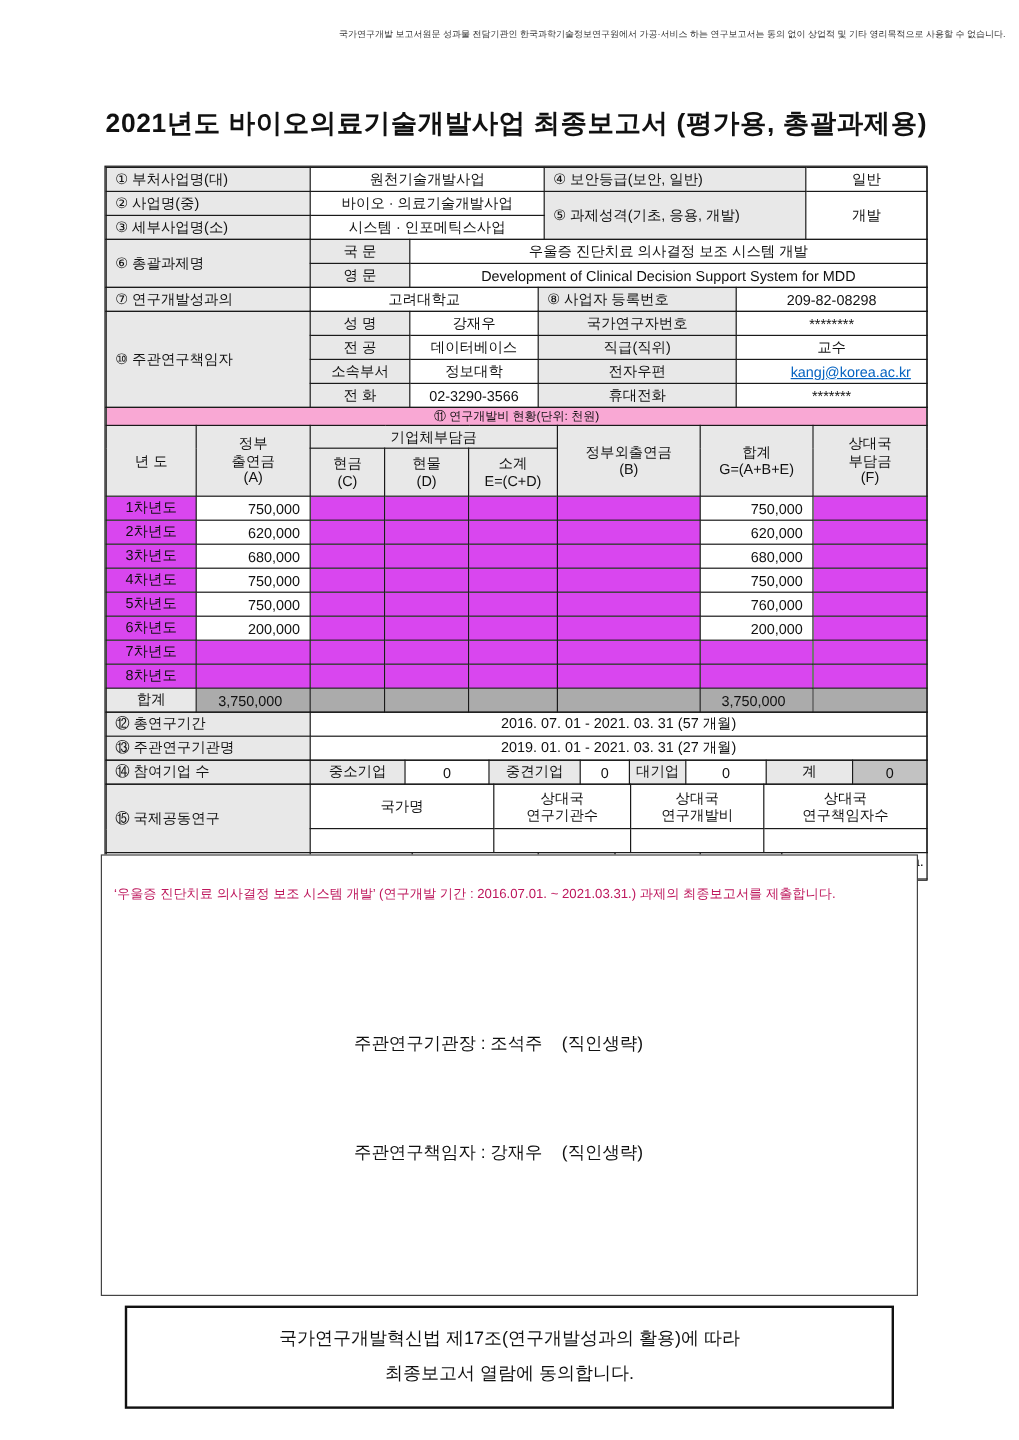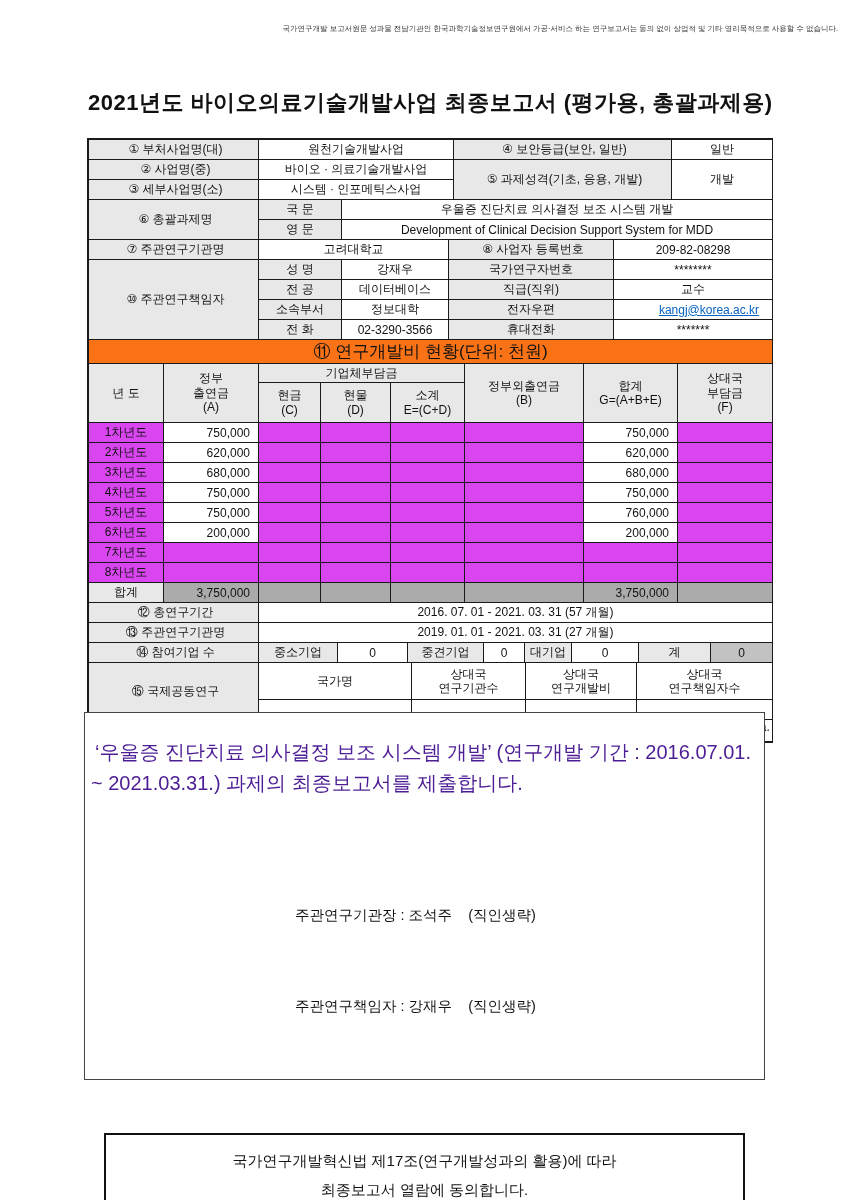--- a/index.html
+++ b/index.html
@@ -24,43 +24,43 @@
   table.doc{
     border-collapse:collapse;table-layout:fixed;width:684px;
     margin-top:-1px;
   }
   table.doc:first-child{margin-top:0;}
   td{
     border:1px solid #1a1a1a;font-size:12px;height:19px;
     padding:0 3px;overflow:hidden;white-space:nowrap;
     text-align:center;vertical-align:middle;color:#111;
   }
-  td.lbl{background:#e8e8e8;text-align:center;padding-left:7px;}
+  td.lbl{background:#e8e8e8;text-align:left;padding-left:7px;}
   td.sublbl{background:#e8e8e8;text-align:center;}
   td.val{background:#fff;}
   td.num{text-align:right;padding-right:8px;background:#fff;}
   td.empty{background:#d946ef;}
-  td.caption{background:#f97316;height:13px;font-size:17px;}
+  td.caption{background:#f9a8d4;height:13px;font-size:10px;}
   td.bh{background:#e8e8e8;white-space:pre-line;line-height:1.2;font-size:12px;}
   td.sum{background:#ababab;}
-  td.sumnum{background:#ababab;text-align:right;padding-right:8px;}
+  td.sumnum{background:#ababab;padding-right:8px;}
   td.zero-dark{background:#c2c2c2;}
   td.whead{background:#fff;white-space:pre-line;line-height:1.2;}
   a.mail{color:#0563c1;text-decoration:underline;cursor:pointer;margin-left:32px;}
   td.wrapmail{
     white-space:normal;word-break:break-all;line-height:8px;
     font-size:12px;overflow:visible;padding:0 1px;
   }
   .bottom-box{
     position:absolute;top:712px;left:84px;width:679px;height:366px;
     border:1px solid #444;background:#fff;
   }
   .statement{
-    margin:24px 6px 0 6px;font-size:20px;line-height:1.55;
-    text-indent:4px;color:#4c1d95;
+    margin:24px 6px 0 6px;font-size:11px;line-height:1.55;
+    text-indent:4px;color:#be185d;
   }
   .signs{margin-top:40px;margin-left:210px;font-size:14.5px;line-height:2.1;white-space:pre;}
   .consent-box{
     margin:50px auto 0 auto;width:637px;border:2px solid #111;
     text-align:center;font-size:15px;line-height:1.95;padding:11px 0 13px 0;
   }
 </style>
 </head>
 <body>
 
@@ -118,21 +118,21 @@
 
   <table class="doc">
     <colgroup>
         <col style="width:170px">
         <col style="width:190px">
         <col style="width:165px">
         <col style="width:159px">
       </colgroup>
     <tbody>
         <tr>
-      <td class="lbl">⑦ 주관연구기관명</td>
+      <td class="lbl">⑦ 연구개발성과의</td>
       <td class="val">고려대학교</td>
       <td class="lbl">⑧ 사업자 등록번호</td>
       <td class="val">209-82-08298</td>
     </tr>
   </tbody>
     </table>
 
 
   <table class="doc">
     <colgroup>

